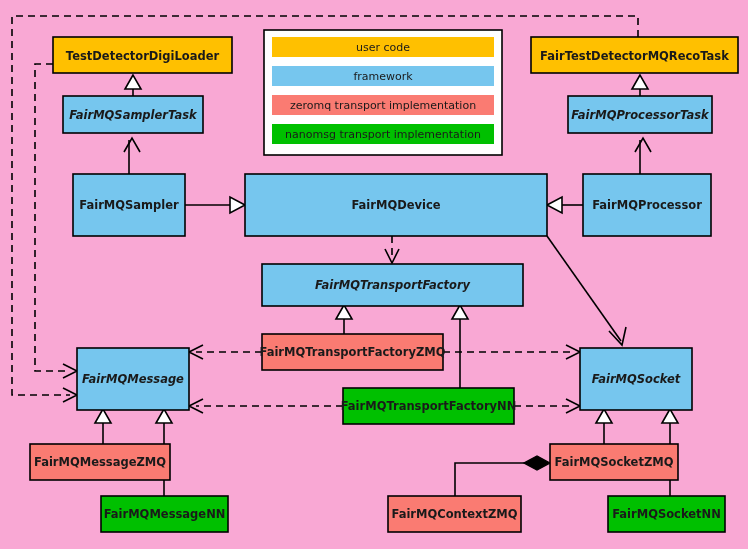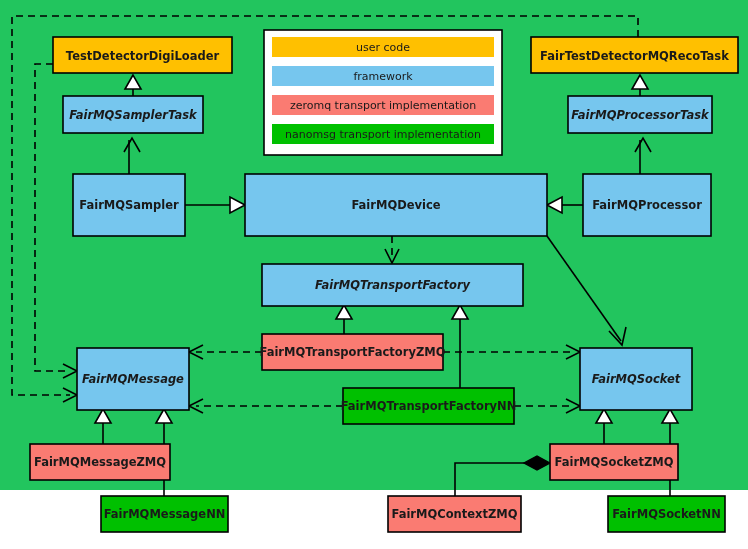--- a/index.html
+++ b/index.html
@@ -9,22 +9,22 @@
   }
   body {
     width: 748px;
     height: 549px;
     font-family: "DejaVu Sans", sans-serif;
     overflow: hidden;
   }
   #diagram-root {
     position: relative;
     width: 748px;
-    height: 490px;
-    background: #22c55e;
+    height: 549px;
+    background: #f9a8d4;
   }
   svg#diagram {
     display: block;
     width: 748px;
     height: 549px;
   }
   .uml-box {
     stroke: #000000;
     stroke-width: 1.6;
   }

